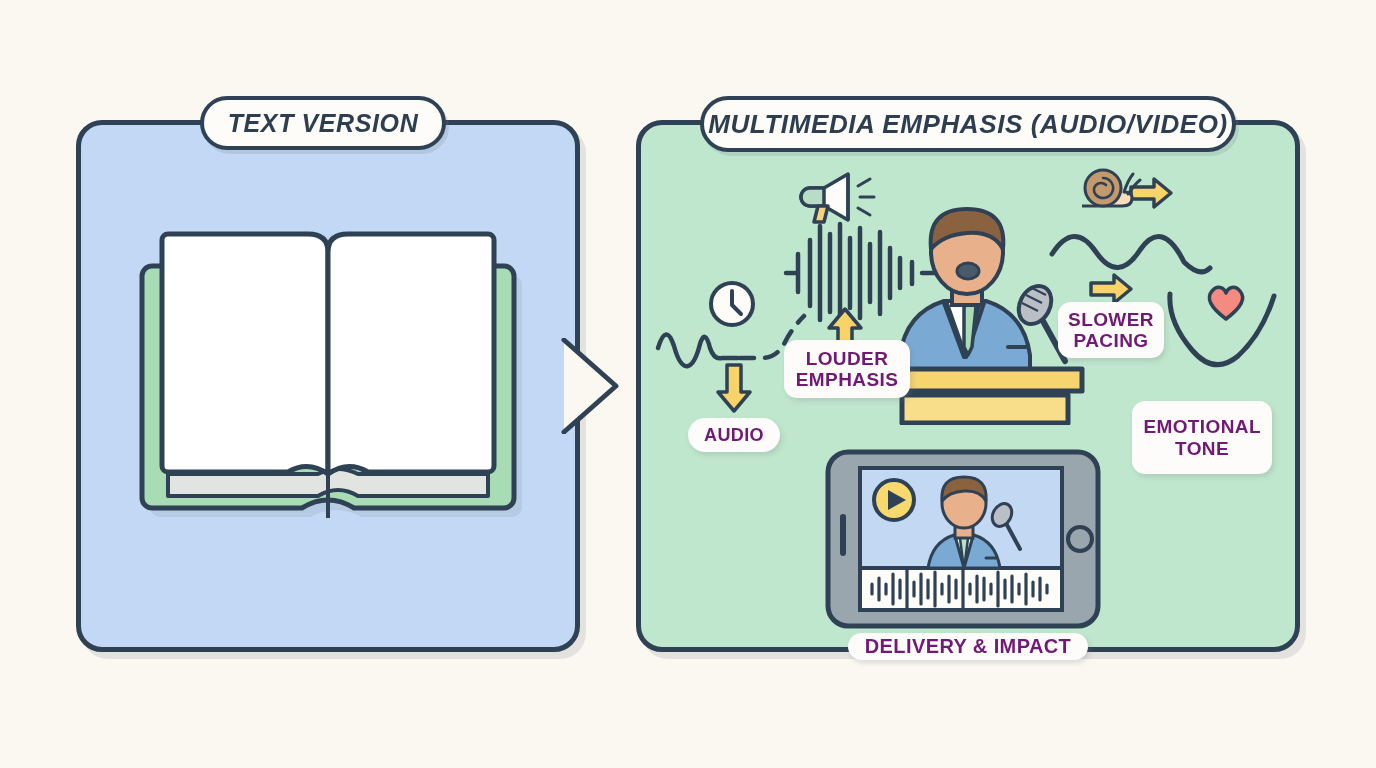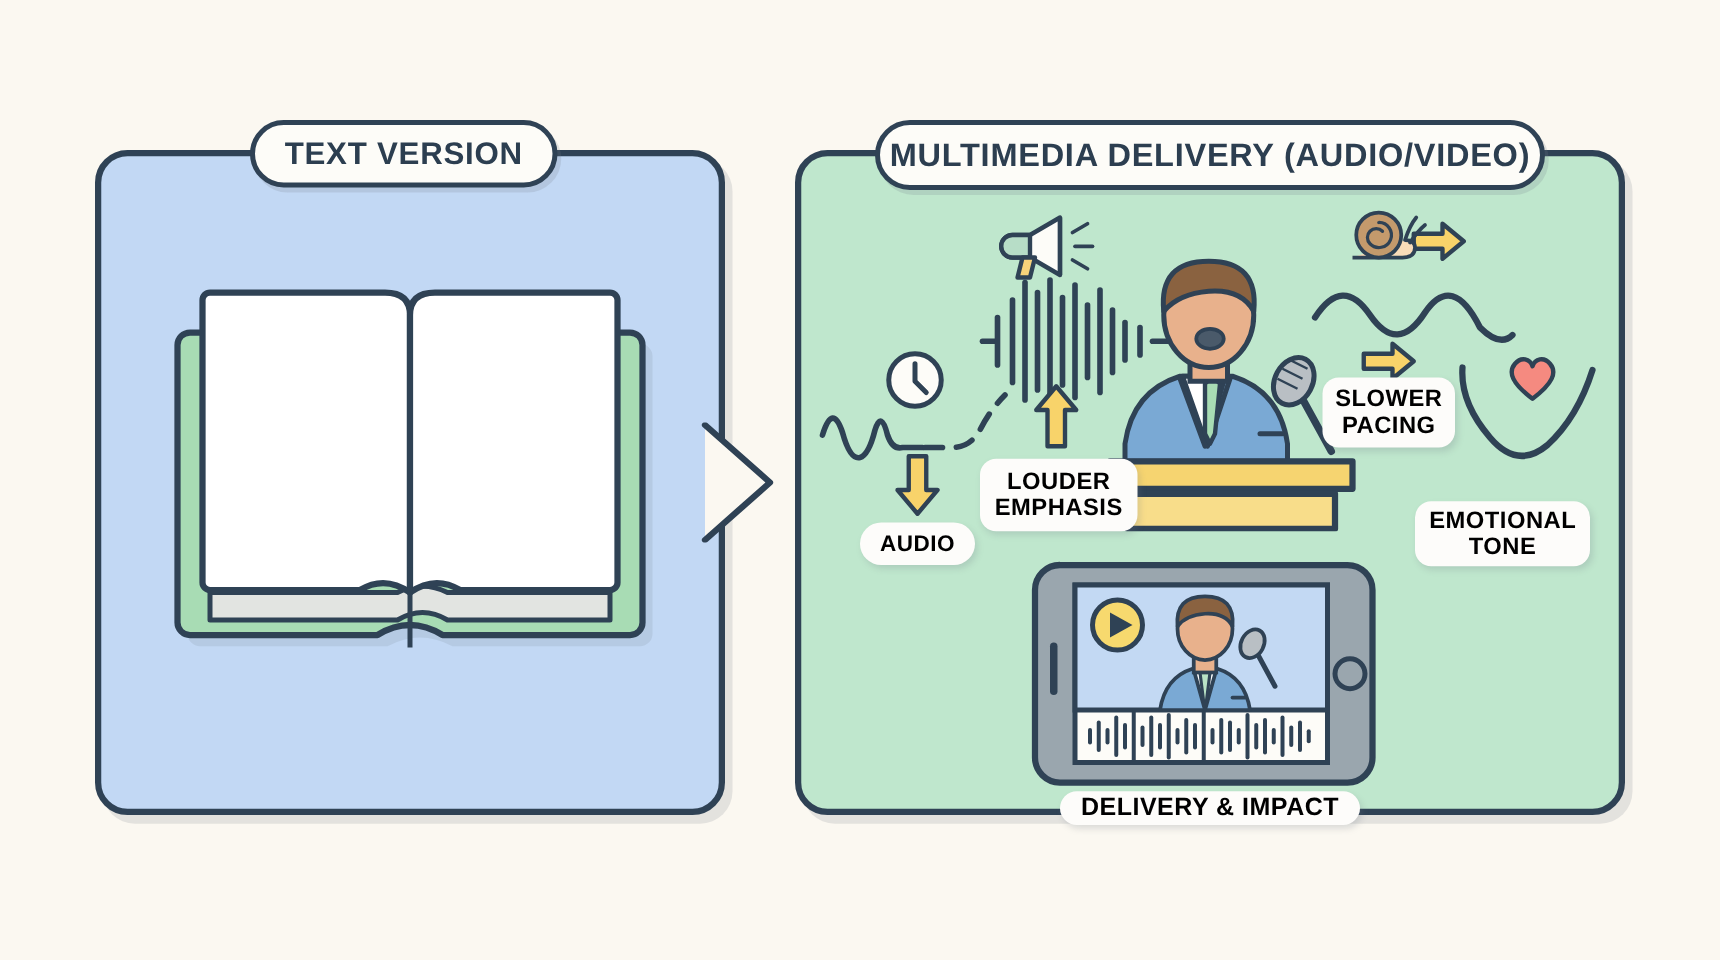--- a/index.html
+++ b/index.html
@@ -59,41 +59,42 @@
     color: #2c3e50;
     font-weight: 700;
     letter-spacing: 0.6px;
     display: flex;
     align-items: center;
     justify-content: center;
     box-sizing: border-box;
     box-shadow: 3px 4px 0 rgba(120,130,140,0.20);
     white-space: nowrap;
     z-index: 6;
+    font-style: italic;
   }
   #title-text {
     left: 200px;
     top: 96px;
     width: 246px;
     height: 54px;
     font-size: 25px;
   }
   #title-media {
     left: 700px;
     top: 96px;
     width: 536px;
     height: 56px;
     font-size: 26px;
   }
 
   .tag {
     position: absolute;
     background: #fdfcfa;
     border-radius: 14px;
-    color: #000000;
+    color: #701a75;
     font-weight: 700;
     font-size: 20px;
     letter-spacing: 0.4px;
     display: flex;
     align-items: center;
     justify-content: center;
     text-align: center;
     line-height: 1.12;
     box-sizing: border-box;
     box-shadow: 2px 3px 5px rgba(110,120,130,0.22);
@@ -110,23 +111,23 @@
   }
   #tag-delivery {
     left: 848px;
     top: 633px;
     width: 240px;
     height: 27px;
     border-radius: 19px;
     font-size: 20px;
   }
   #tag-pause   { left: 688px; top: 418px; width: 92px;  height: 34px; border-radius: 17px; font-size: 18px; }
-  #tag-louder  { left: 784px; top: 367px; width: 126px; height: 58px; border-radius: 13px; font-size: 19px; }
+  #tag-louder  { left: 784px; top: 340px; width: 126px; height: 58px; border-radius: 13px; font-size: 19px; }
   #tag-slower  { left: 1058px; top: 302px; width: 106px; height: 56px; border-radius: 13px; font-size: 19px; }
-  #tag-emotion { left: 1132px; top: 401px; width: 140px; height: 52px; border-radius: 13px; font-size: 19px; }
+  #tag-emotion { left: 1132px; top: 401px; width: 140px; height: 73px; border-radius: 13px; font-size: 19px; }
 
   
   #book {
     position: absolute;
     left: 128px;
     top: 222px;
     width: 400px;
     height: 320px;
   }
   #book-text {
@@ -356,21 +357,21 @@
       <line x1="202" y1="126" x2="202" y2="156"></line>
         <line x1="209" y1="134" x2="209" y2="148"></line>
       <line x1="216" y1="130" x2="216" y2="152"></line>
         <line x1="223" y1="137" x2="223" y2="145"></line>
     </g>
 
     <rect x="16" y="66" width="6" height="42" rx="3" fill="#2f4255"></rect>
     <circle cx="256" cy="91" r="12" fill="#9aa6ae" stroke="#2f4255" stroke-width="4"></circle>
   </svg>
 
-  <div class="pill" id="title-media">MULTIMEDIA DELIVERY (AUDIO/VIDEO)</div>
+  <div class="pill" id="title-media">MULTIMEDIA EMPHASIS (AUDIO/VIDEO)</div>
   <div class="tag" id="tag-delivery">DELIVERY &amp; IMPACT</div>
 
   <div class="tag" id="tag-pause">AUDIO</div>
   <div class="tag" id="tag-louder">LOUDER EMPHASIS</div>
   <div class="tag" id="tag-slower">SLOWER PACING</div>
   <div class="tag" id="tag-emotion">EMOTIONAL TONE</div>
 
 </div>
 
 </body></html>

